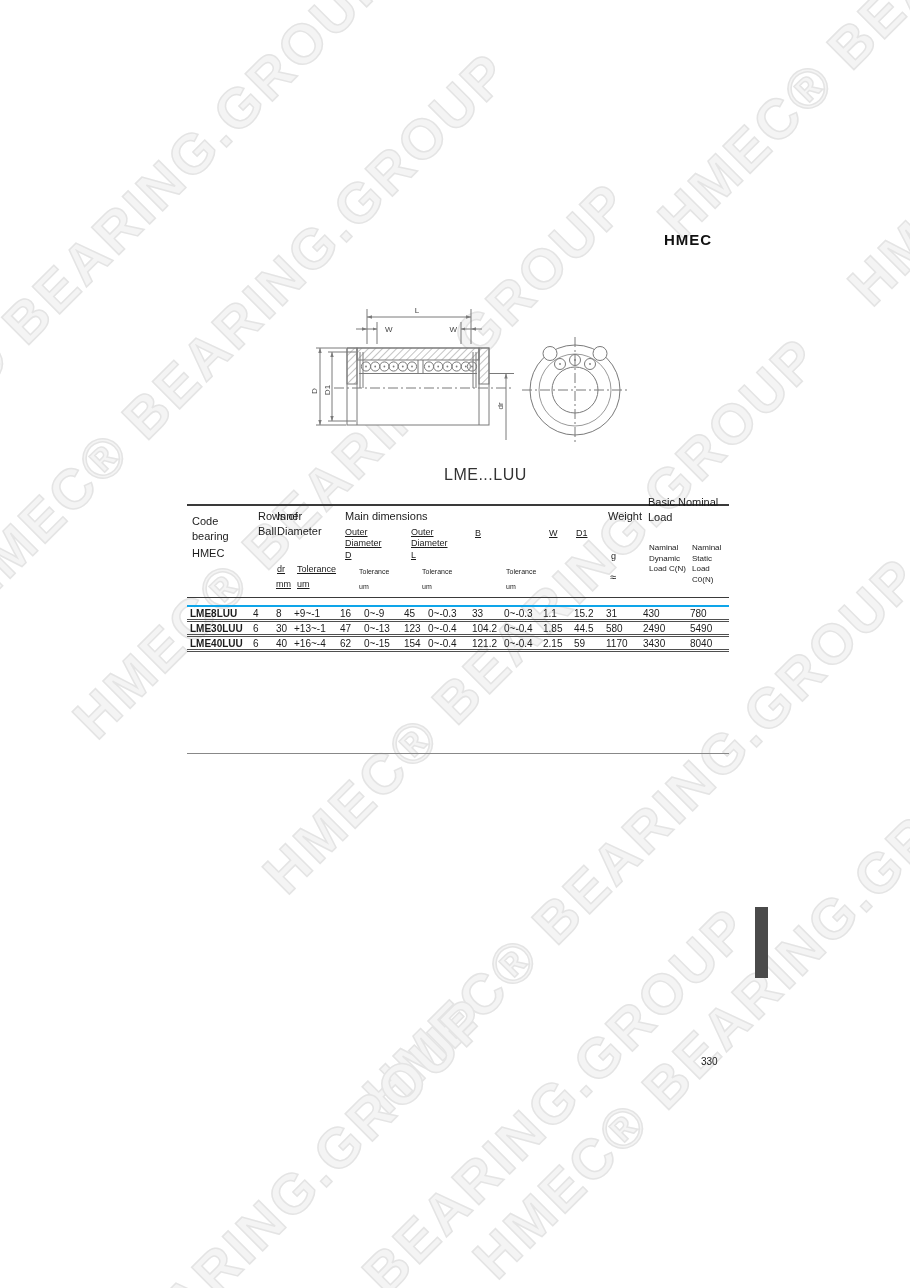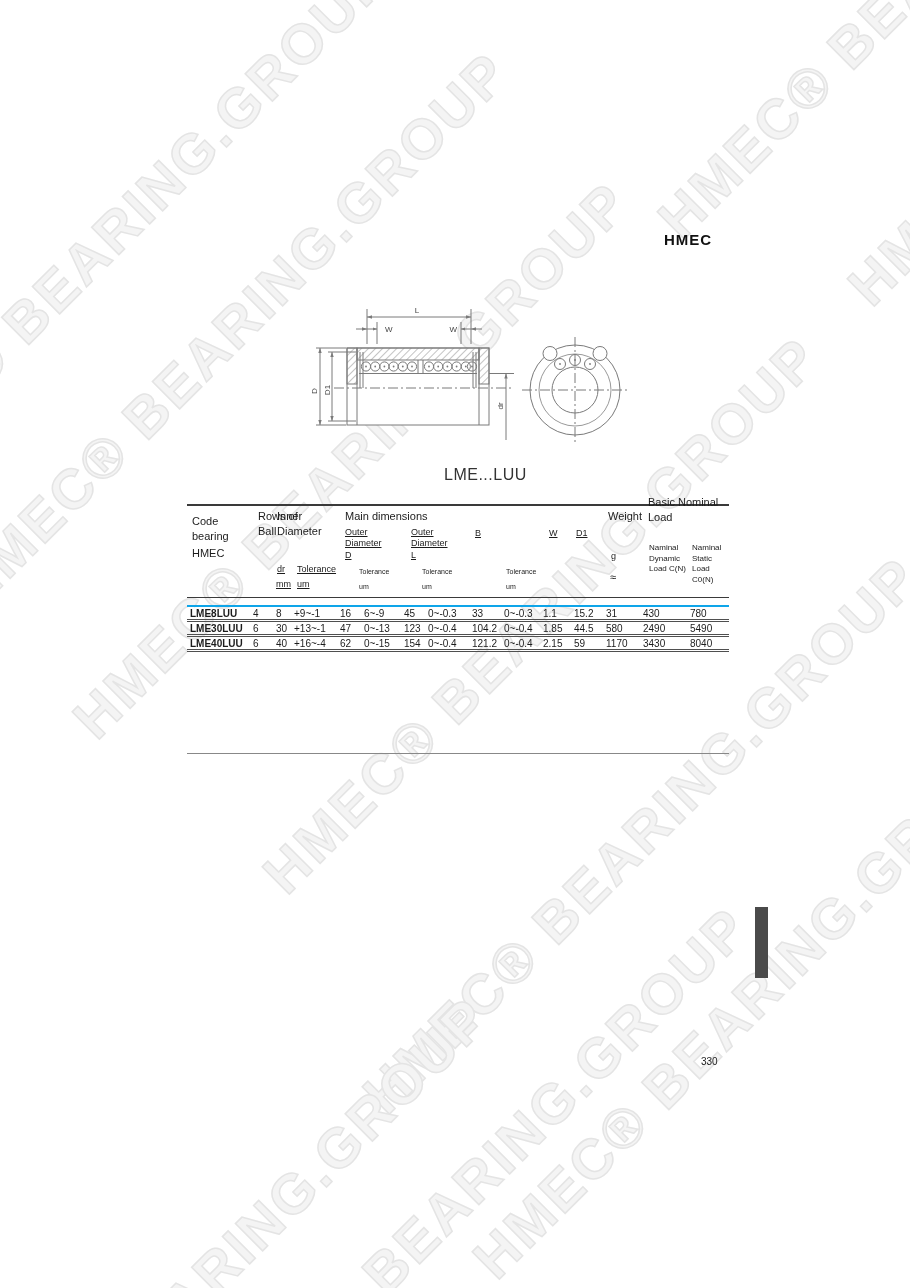--- a/index.html
+++ b/index.html
@@ -252,21 +252,21 @@
         <col style="width:47px">
         <col style="width:42px">
     </colgroup>
     <tbody>
         <tr>
           <td class="code">LME8LUU</td>
           <td>4</td>
           <td>8</td>
           <td>+9~-1</td>
           <td>16</td>
-          <td>6~-9</td>
+          <td>0~-9</td>
           <td>45</td>
           <td>0~-0.3</td>
           <td>33</td>
           <td>0~-0.3</td>
           <td>1.1</td>
           <td>15.2</td>
           <td>31</td>
           <td>430</td>
           <td>780</td>
         </tr>

